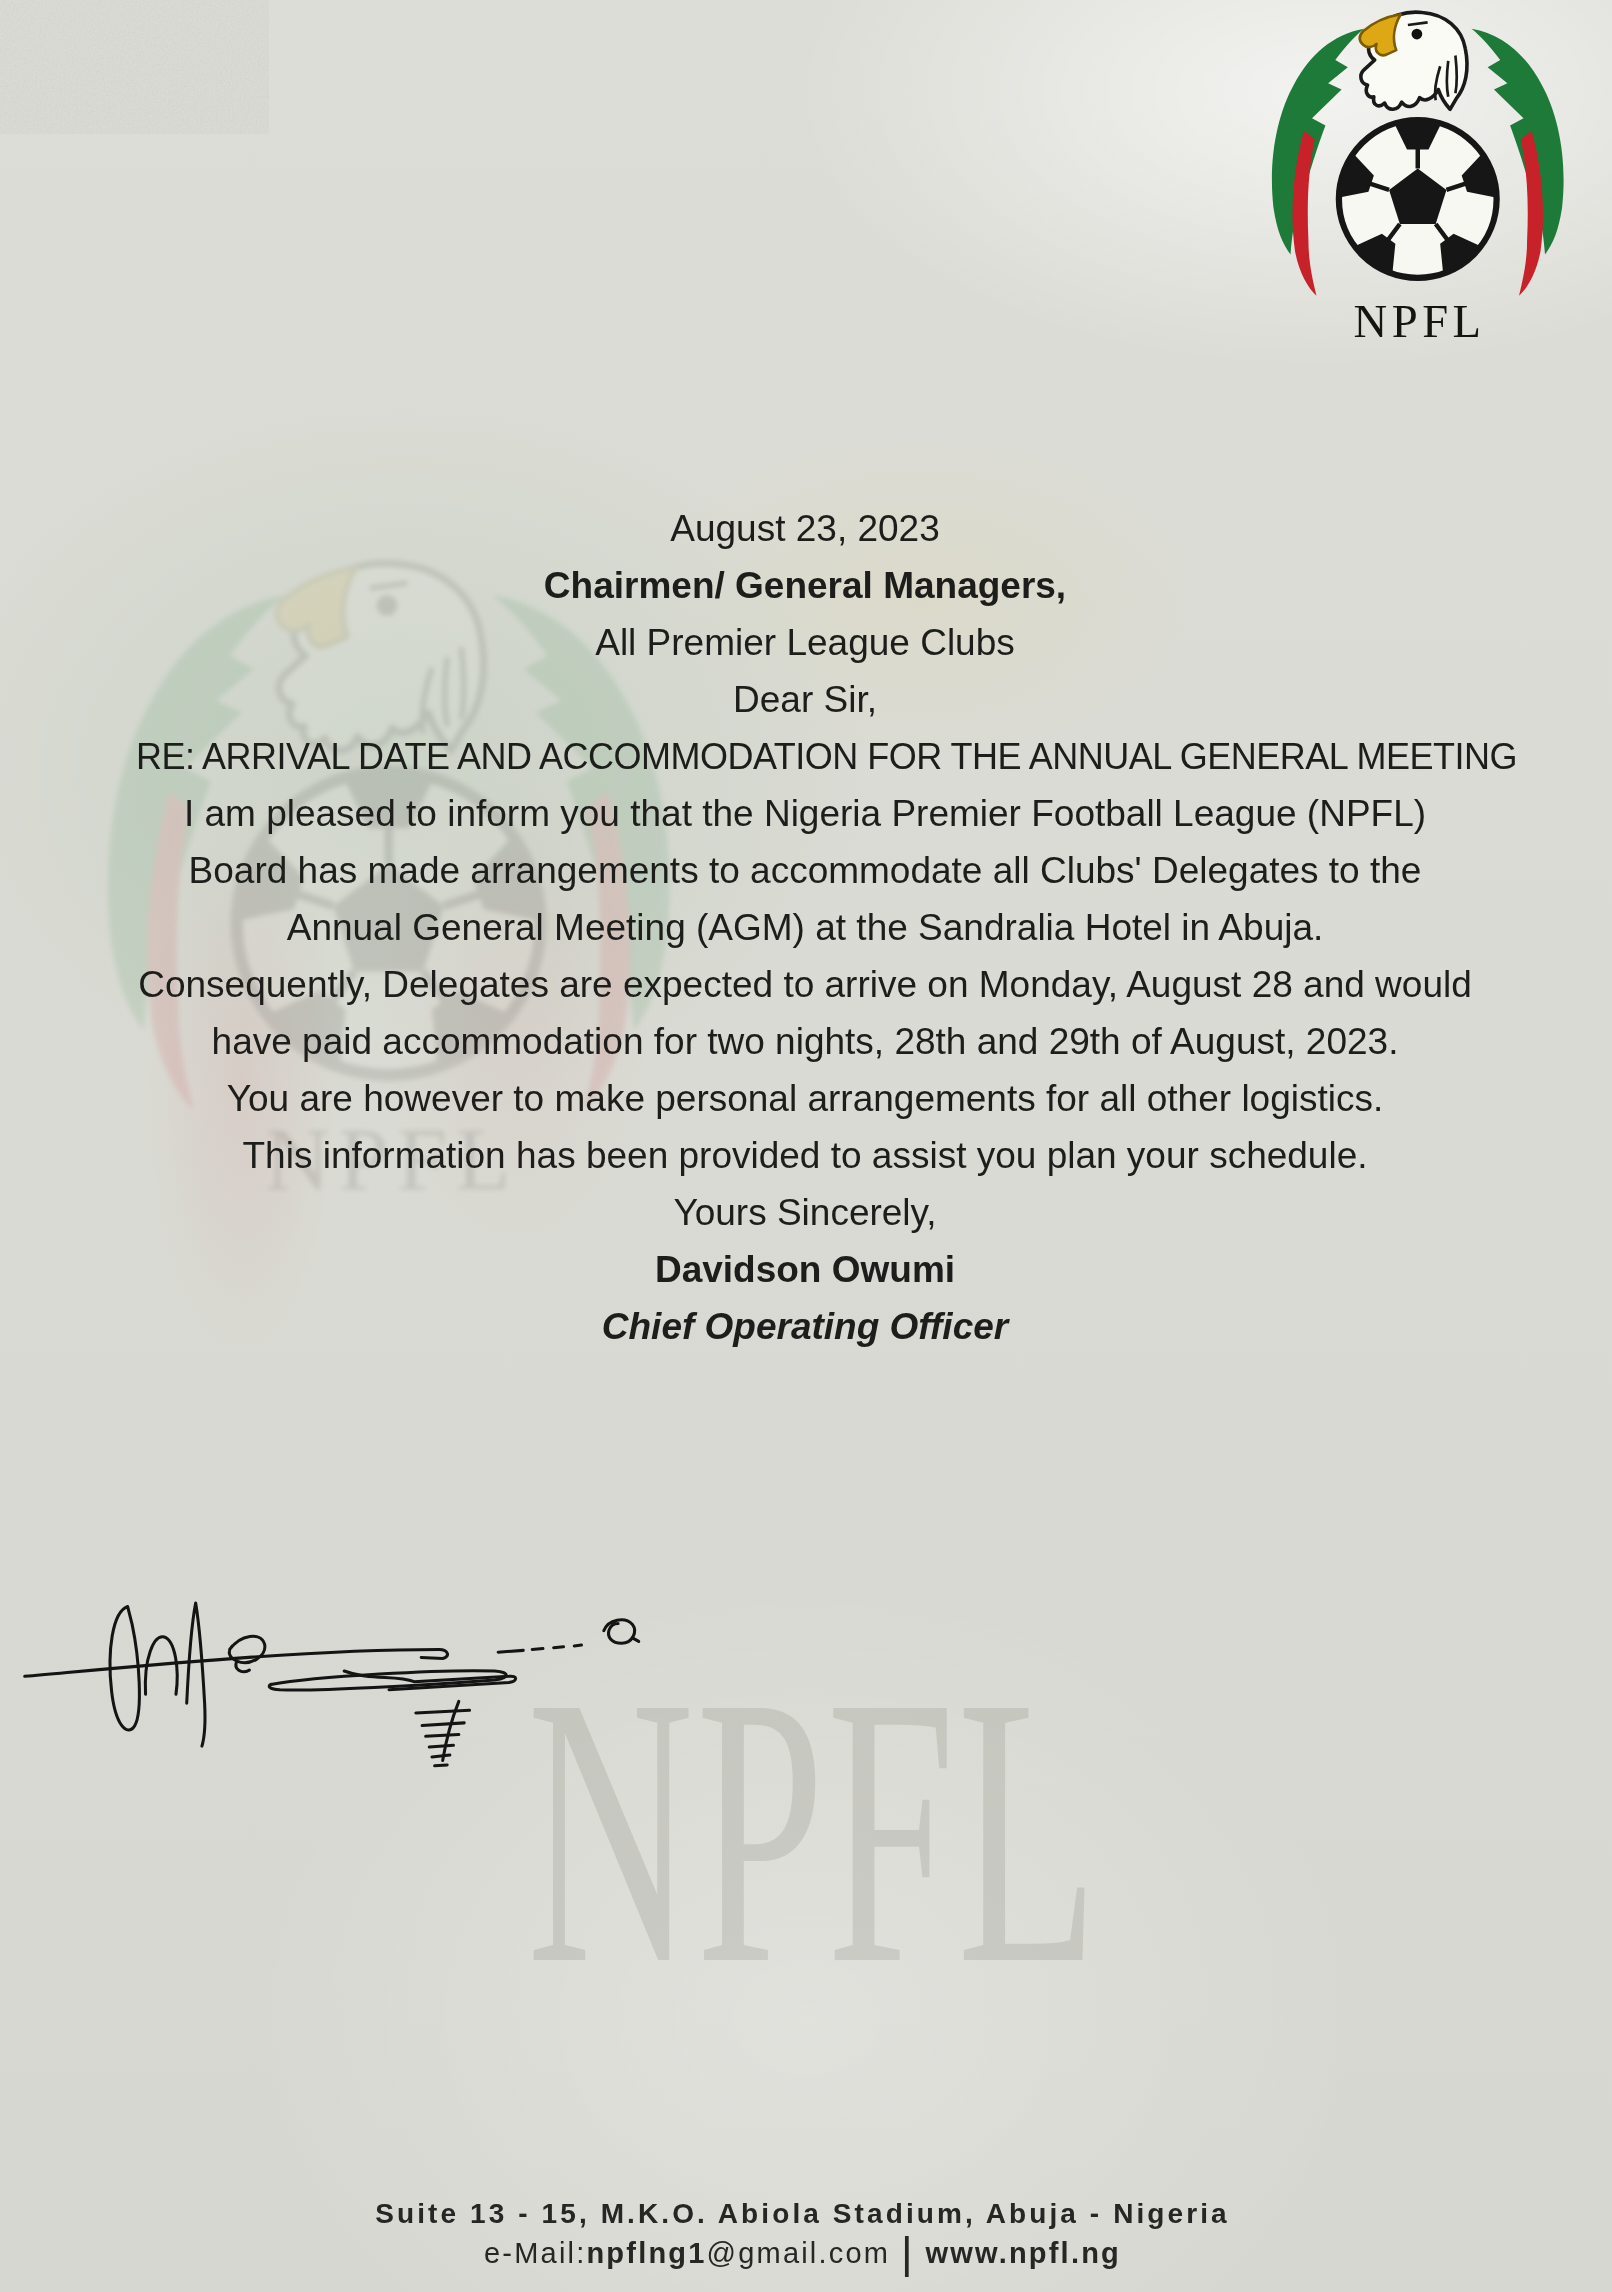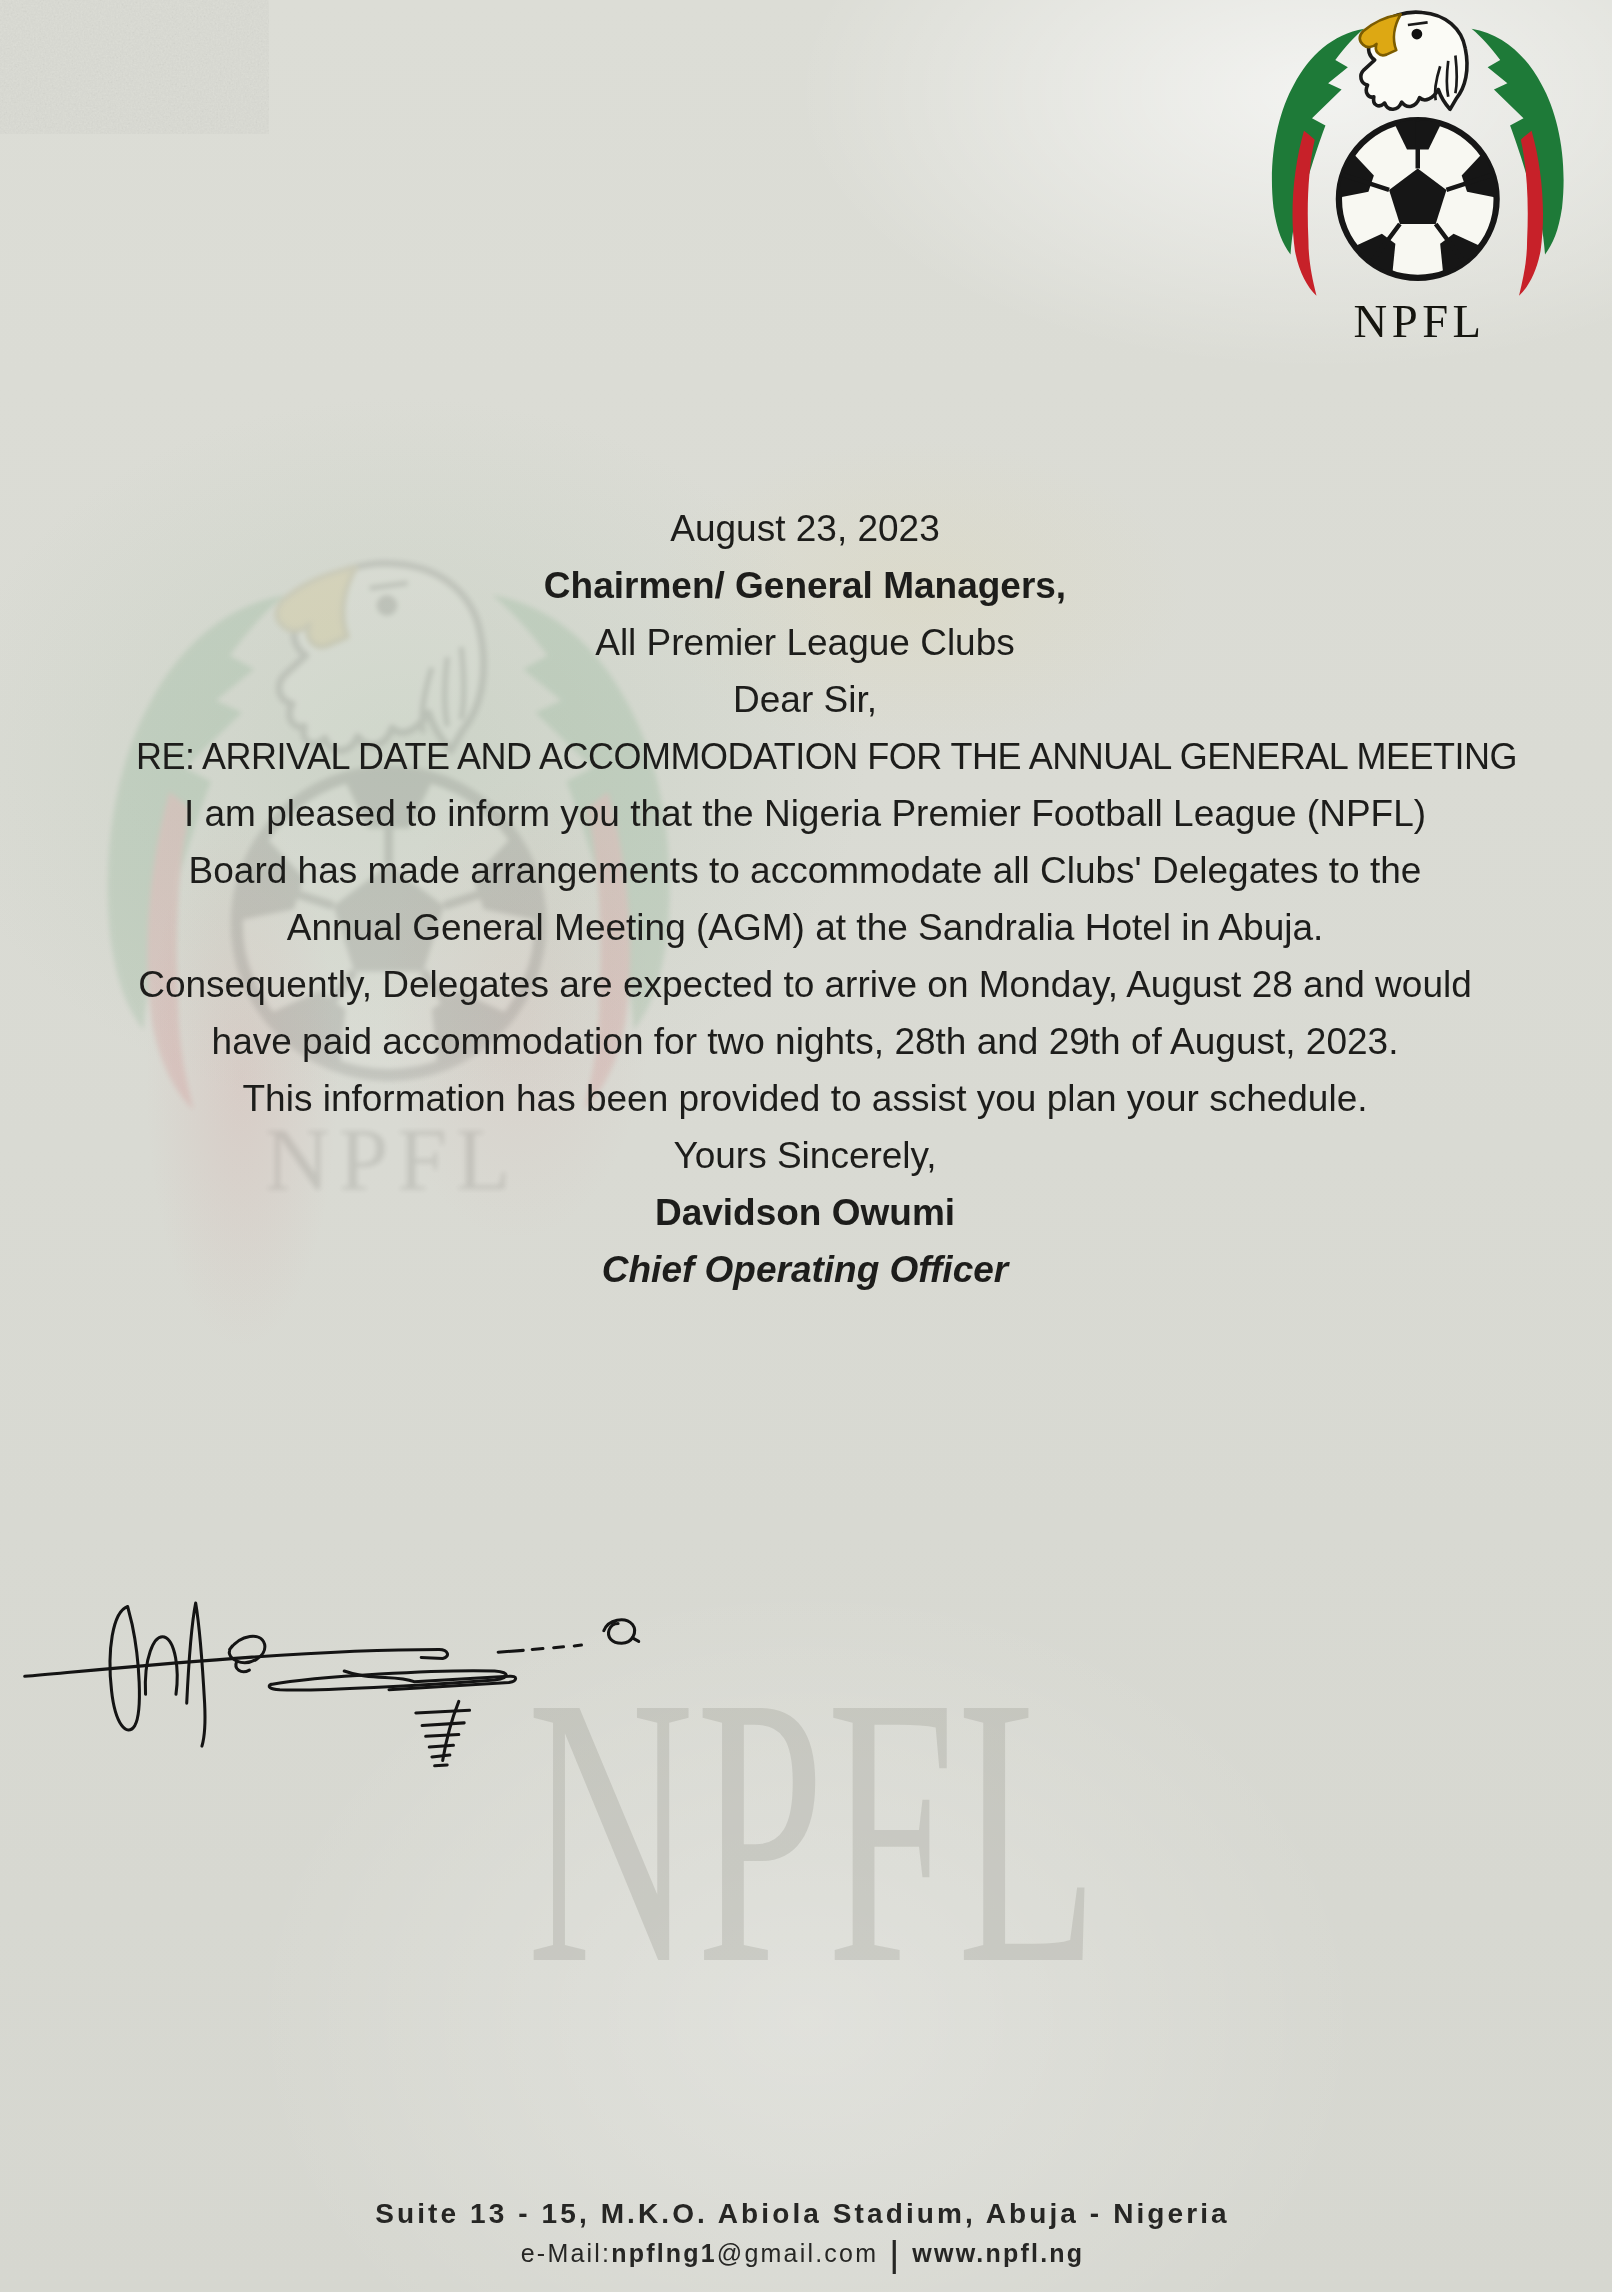--- a/index.html
+++ b/index.html
@@ -62,21 +62,21 @@
     position: absolute; left: -125px; top: 1094px;
     width: 645px; height: 179px; z-index: 5; pointer-events: none;
   }
   .footer {
     position: absolute; left: 0; right: 8px; top: 2196px; z-index: 4;
     text-align: center; color: #262624;
   }
   .footer-address {
     font-weight: bold; font-size: 28px; letter-spacing: 3.1px; line-height: 36px;
   }
-  .footer-contacts { font-size: 25px; letter-spacing: 2.2px; line-height: 36px; margin-top: 2.7px; }
+  .footer-contacts { font-size: 29px; letter-spacing: 2.2px; line-height: 36px; margin-top: 2.7px; }
   .fc-bold { font-weight: bold; }
   .fc-sep {
     display: inline-block; font-weight: bold;
     transform: scaleY(1.5); margin: 0 12.5px;
   }
 </style>
 </head>
 <body>
 
 <div class="page">
@@ -149,20 +149,21 @@
   </svg>
 
   <div class="content">
     <p class="date">August 23, 2023</p>
     <p class="recipient-bold">Chairmen/ General Managers,</p>
     <p class="recipient">All Premier League Clubs</p>
     <p class="salutation">Dear Sir,</p>
     <p class="subject">RE: ARRIVAL DATE AND ACCOMMODATION FOR THE ANNUAL GENERAL MEETING</p>
     <p class="para">I am pleased to inform you that the Nigeria Premier Football League (NPFL) Board has made arrangements to accommodate all Clubs' Delegates to the Annual General Meeting (AGM) at the Sandralia Hotel in Abuja.</p>
     <p class="para">Consequently, Delegates are expected to arrive on Monday, August 28 and would have paid accommodation for two nights, 28th and 29th of August, 2023.</p>
+    <p class="para">You are however to make personal arrangements for all other logistics.</p>
     <p class="para">This information has been provided to assist you plan your schedule.</p>
     <p class="closing">Yours Sincerely,</p>
 
     <svg class="signature-svg" viewBox="0 0 720 200" aria-hidden="true">
       <g fill="none" stroke="#141414" stroke-width="3.4" stroke-linecap="round" stroke-linejoin="round">
         <path d="M15,92 C150,80 330,62 478,62 C488,62 491,70 482,72 L458,71"></path>
         <path d="M130,14 C113,20 107,64 112,108 C116,145 129,161 138,147 C147,131 143,72 135,34 C133,26 131,18 130,14"></path>
         <path d="M150,112 C148,72 159,45 171,48 C183,52 188,84 184,112"></path>
         <path d="M196,122 C198,80 202,30 206,10 C210,34 214,86 216,122 C217,142 216,160 213,170"></path>
         <path d="M244,62 C256,45 279,42 283,56 C286,70 266,81 252,75 C243,71 241,64 247,58"></path>

